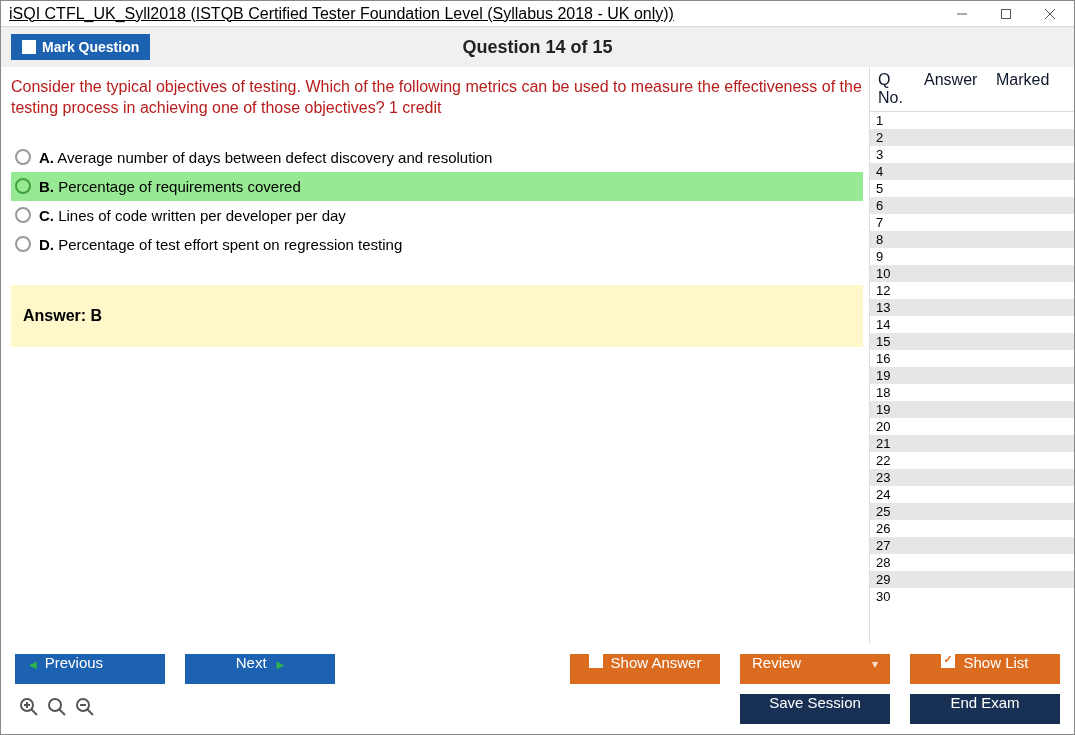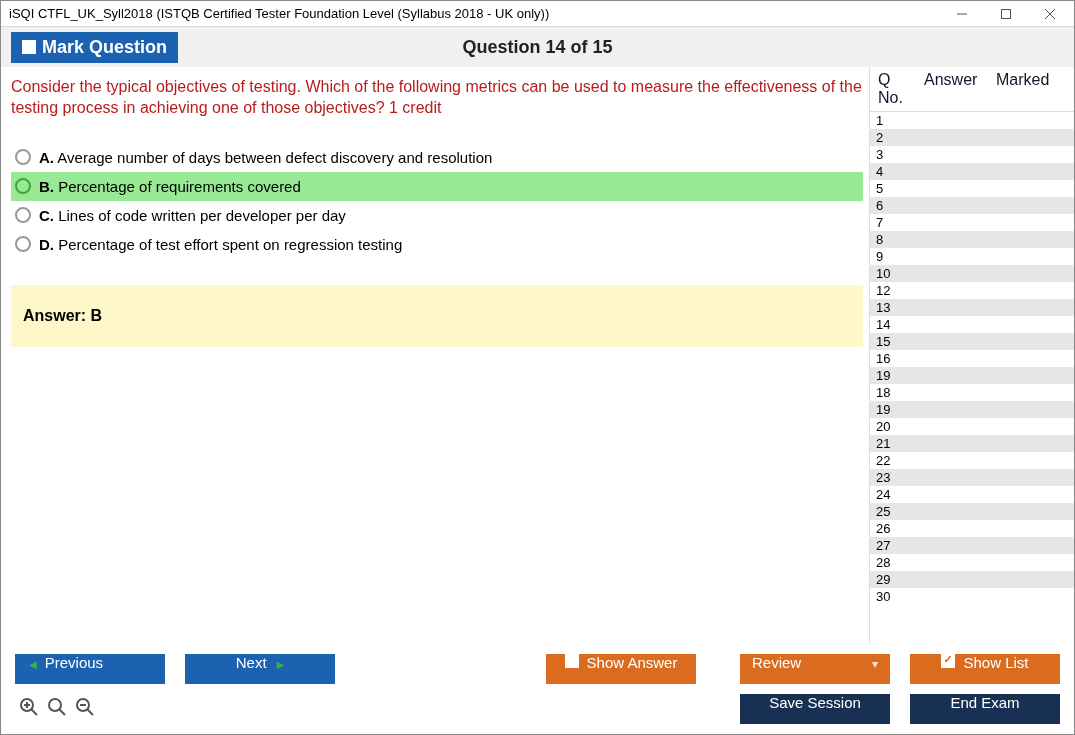--- a/index.html
+++ b/index.html
@@ -26,25 +26,26 @@
   .titlebar {
     height: 26px;
     display: flex;
     align-items: center;
     justify-content: space-between;
     background: #fff;
     padding: 0 2px 0 8px;
     border-bottom: 1px solid #d8d8d8;
   }
   .titlebar .title {
-    font-size: 13px;
+    font-size: 16px;
     color: #000;
     white-space: nowrap;
     overflow: hidden;
     text-overflow: ellipsis;
+    text-decoration: underline;
   }
   .win-controls { display: flex; }
   .win-btn {
     width: 44px;
     height: 26px;
     display: flex;
     align-items: center;
     justify-content: center;
     font-size: 11px;
     color: #555;
@@ -59,21 +60,21 @@
     align-items: center;
     padding: 0 10px;
     position: relative;
   }
   .mark-btn {
     background: #1d62b0;
     color: #fff;
     border: 1px solid #1d62b0;
     padding: 4px 10px;
     font-weight: 700;
-    font-size: 18px;
+    font-size: 14px;
     display: flex;
     align-items: center;
     gap: 6px;
   }
   .mark-btn .chk-icon {
     width: 14px; height: 14px; background: #fff;
   }
   .question-title {
     position: absolute;
     left: 0; right: 0;
@@ -195,21 +196,21 @@
 
   .spacer { flex: 1; }
 
   .zoom-tools { display: flex; gap: 8px; align-items: center; color: #555; font-size: 22px; line-height: 1; padding-left: 4px;}
   .zoom-tools span { cursor: pointer; }
 
   #btn-prev { width: 150px; justify-content: flex-start; padding-left: 14px; gap: 10px; }
   #btn-prev .arrow-left { margin-right: -2px; }
   #btn-next { width: 150px; gap: 10px;}
   #btn-show-answer { width: 150px; }
-  #btn-review { width: 150px; justify-content: space-between; padding: 0 12px; margin-left: 24px;}
+  #btn-review { width: 150px; justify-content: space-between; padding: 0 12px;}
   #btn-show-list { width: 150px; }
   #btn-save { width: 150px; }
   #btn-end { width: 150px; }
 
   
   .side-list::-webkit-scrollbar { width: 18px; }
   .side-list::-webkit-scrollbar-track { background: #efefef; }
   .side-list::-webkit-scrollbar-thumb { background: #c4c4c4; border: 1px solid #b0b0b0;}
   .side-list::-webkit-scrollbar-button { background: #efefef; height: 18px; display: block; }
 </style>

